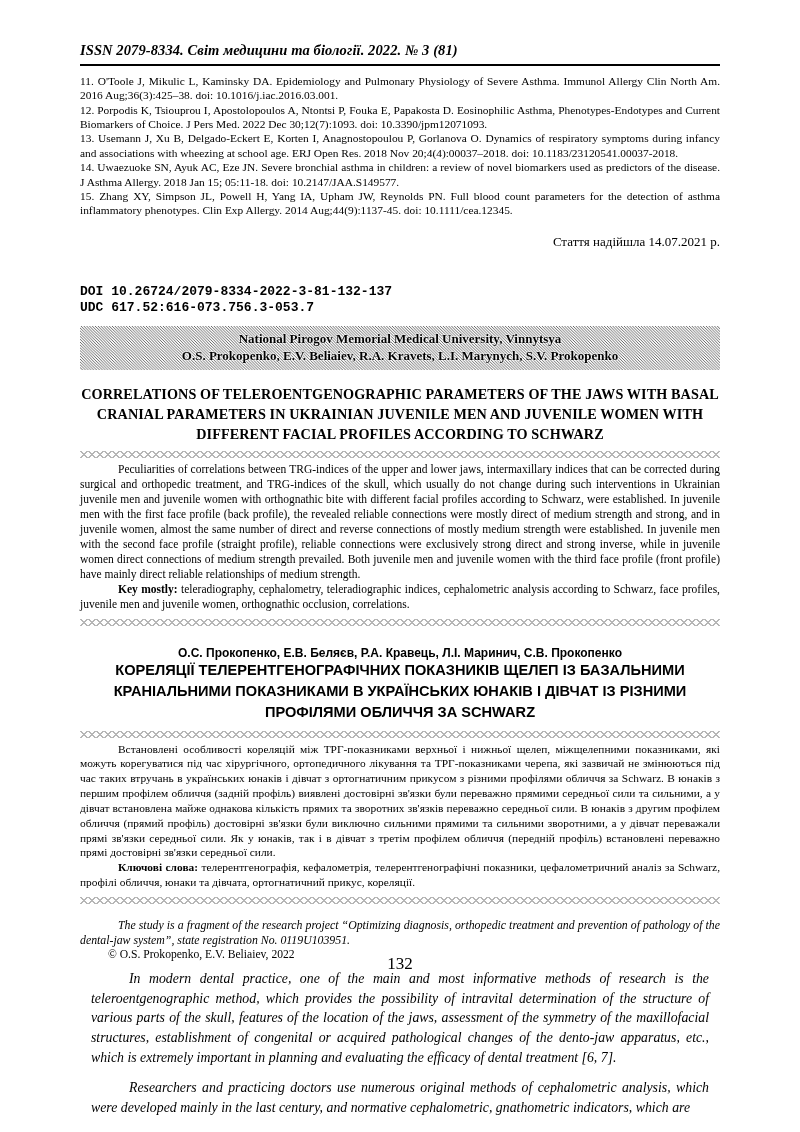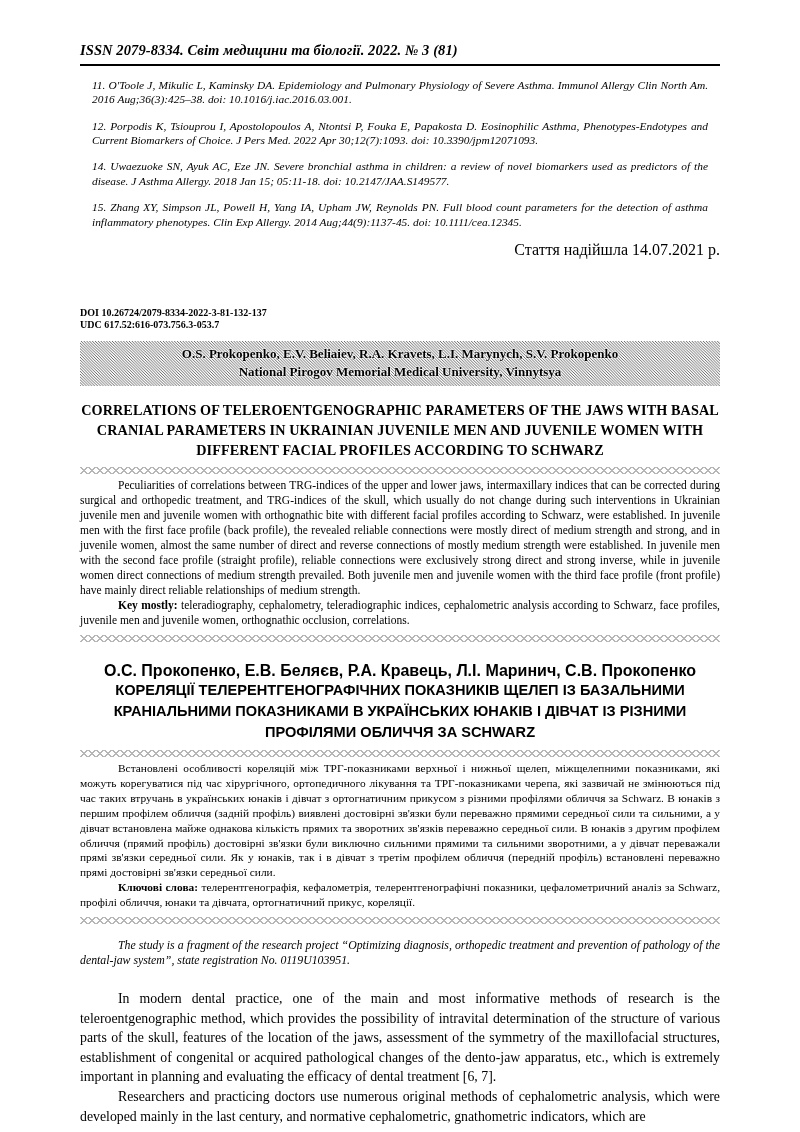--- a/index.html
+++ b/index.html
@@ -38,33 +38,35 @@
     margin-top: 5px;
     margin-bottom: 8px;
   }
 
   
   .refs {
     font-size: 11.4px;
     line-height: 1.265;
     text-align: justify;
   }
-  .refs .ref { margin: 12px; font-style: italic; }
+  .refs .ref { margin: 0; }
 
   .received {
     text-align: right;
-    font-size: 16px;
+    font-size: 13px;
+    margin-top: 16px;
   }
 
   
   .idblock {
-    margin-top: 48px;
-    font-weight: bold;
-    font-size: 10px;
+    margin-top: 34px;
+    font-weight: bold;
+    font-size: 13px;
     line-height: 1.22;
+    font-family: Liberation Mono, monospace;
   }
 
   
   .authorbox {
     margin-top: 10px;
     text-align: center;
     font-weight: bold;
     font-size: 13px;
     line-height: 1.35;
     padding: 4px 0 5px 0;
@@ -115,21 +117,21 @@
   }
   .abstract-en p { margin: 0; }
   .kw { text-indent: 38px; }
   .kw b { font-weight: bold; }
 
   .authors-ua {
     margin-top: 20px;
     text-align: center;
     font-family: "Liberation Sans", "DejaVu Sans", sans-serif;
     font-weight: bold;
-    font-size: 16px;
+    font-size: 12px;
   }
   .title-ua {
     text-align: center;
     font-family: "Liberation Sans", "DejaVu Sans", sans-serif;
     font-weight: bold;
     font-size: 14.6px;
     line-height: 1.45;
   }
 
   .abstract-ua {
@@ -150,21 +152,21 @@
   }
 
   
   .body-text {
     margin-top: 20px;
     font-size: 13.8px;
     line-height: 1.425;
     text-align: justify;
     text-indent: 38px;
   }
-  .body-text p { margin: 0; }
+  .body-text p { margin: 11px; font-style: italic; }
 
   
   .footer {
     position: absolute;
     left: 80px;
     right: 80px;
     bottom: 40px;
     height: 36px;
   }
   .copyright {
@@ -184,35 +186,36 @@
 </head>
 <body>
 
 <div class="page">
 
   <div class="runhead">ISSN 2079-8334. Світ медицини та біології. 2022. № 3 (81)</div>
   <div class="runhead-rule"></div>
 
   <div class="refs">
     <p class="ref">11. O'Toole J, Mikulic L, Kaminsky DA. Epidemiology and Pulmonary Physiology of Severe Asthma. Immunol Allergy Clin North Am. 2016 Aug;36(3):425–38. doi: 10.1016/j.iac.2016.03.001.</p>
-    <p class="ref">12. Porpodis K, Tsiouprou I, Apostolopoulos A, Ntontsi P, Fouka E, Papakosta D. Eosinophilic Asthma, Phenotypes-Endotypes and Current Biomarkers of Choice. J Pers Med. 2022 Apr 30;12(7):1093. doi: 10.3390/jpm12071093.</p>
+    <p class="ref">12. Porpodis K, Tsiouprou I, Apostolopoulos A, Ntontsi P, Fouka E, Papakosta D. Eosinophilic Asthma, Phenotypes-Endotypes and Current Biomarkers of Choice. J Pers Med. 2022 Dec 30;12(7):1093. doi: 10.3390/jpm12071093.</p>
+    <p class="ref">13. Usemann J, Xu B, Delgado-Eckert E, Korten I, Anagnostopoulou P, Gorlanova O. Dynamics of respiratory symptoms during infancy and associations with wheezing at school age. ERJ Open Res. 2018 Nov 20;4(4):00037–2018. doi: 10.1183/23120541.00037-2018.</p>
     <p class="ref">14. Uwaezuoke SN, Ayuk AC, Eze JN. Severe bronchial asthma in children: a review of novel biomarkers used as predictors of the disease. J Asthma Allergy. 2018 Jan 15; 05:11-18. doi: 10.2147/JAA.S149577.</p>
     <p class="ref">15. Zhang XY, Simpson JL, Powell H, Yang IA, Upham JW, Reynolds PN. Full blood count parameters for the detection of asthma inflammatory phenotypes. Clin Exp Allergy. 2014 Aug;44(9):1137-45. doi: 10.1111/cea.12345.</p>
   </div>
 
   <div class="received">Стаття надійшла 14.07.2021 р.</div>
 
   <div class="idblock">
     <div>DOI 10.26724/2079-8334-2022-3-81-132-137</div>
     <div>UDC 617.52:616-073.756.3-053.7</div>
   </div>
 
   <div class="authorbox">
+    <div><span>National Pirogov Memorial Medical University, Vinnytsya</span></div>
     <div><span>O.S. Prokopenko, E.V. Beliaiev, R.A. Kravets, L.I. Marynych, S.V. Prokopenko</span></div>
-    <div><span>National Pirogov Memorial Medical University, Vinnytsya</span></div>
   </div>
 
   <div class="title-en">CORRELATIONS OF TELEROENTGENOGRAPHIC PARAMETERS OF THE JAWS WITH BASAL CRANIAL PARAMETERS IN UKRAINIAN JUVENILE MEN AND JUVENILE WOMEN WITH DIFFERENT FACIAL PROFILES ACCORDING TO SCHWARZ</div>
 
 
   <div class="zig"></div>
 
   <div class="abstract-en">
     <p>Peculiarities of correlations between TRG-indices of the upper and lower jaws, intermaxillary indices that can be corrected during surgical and orthopedic treatment, and TRG-indices of the skull, which usually do not change during such interventions in Ukrainian juvenile men and juvenile women with orthognathic bite with different facial profiles according to Schwarz, were established. In juvenile men with the first face profile (back profile), the revealed reliable connections were mostly direct of medium strength and strong, and in juvenile women, almost the same number of direct and reverse connections of mostly medium strength were established. In juvenile men with the second face profile (straight profile), reliable connections were exclusively strong direct and strong inverse, while in juvenile women direct connections of medium strength prevailed. Both juvenile men and juvenile women with the third face profile (front profile) have mainly direct reliable relationships of medium strength.</p>
     <p class="kw"><b>Key mostly:</b><span> teleradiography, cephalometry, teleradiographic indices, cephalometric analysis according to Schwarz, face profiles, juvenile men and juvenile women, orthognathic occlusion, correlations.</span></p>
@@ -232,14 +235,18 @@
 
   <div class="zig"></div>
 
   <div class="fragment">The study is a fragment of the research project “Optimizing diagnosis, orthopedic treatment and prevention of pathology of the dental-jaw system”, state registration No. 0119U103951.</div>
 
   <div class="body-text">
     <p>In modern dental practice, one of the main and most informative methods of research is the teleroentgenographic method, which provides the possibility of intravital determination of the structure of various parts of the skull, features of the location of the jaws, assessment of the symmetry of the maxillofacial structures, establishment of congenital or acquired pathological changes of the dento-jaw apparatus, etc., which is extremely important in planning and evaluating the efficacy of dental treatment [6, 7].</p>
     <p>Researchers and practicing doctors use numerous original methods of cephalometric analysis, which were developed mainly in the last century, and normative cephalometric, gnathometric indicators, which are</p>
   </div>
 
+  <div class="footer">
+    <div class="copyright">© O.S. Prokopenko, E.V. Beliaiev, 2022</div>
+    <div class="pageno">132</div>
+  </div>
 
 </div>
 
 </body></html>

